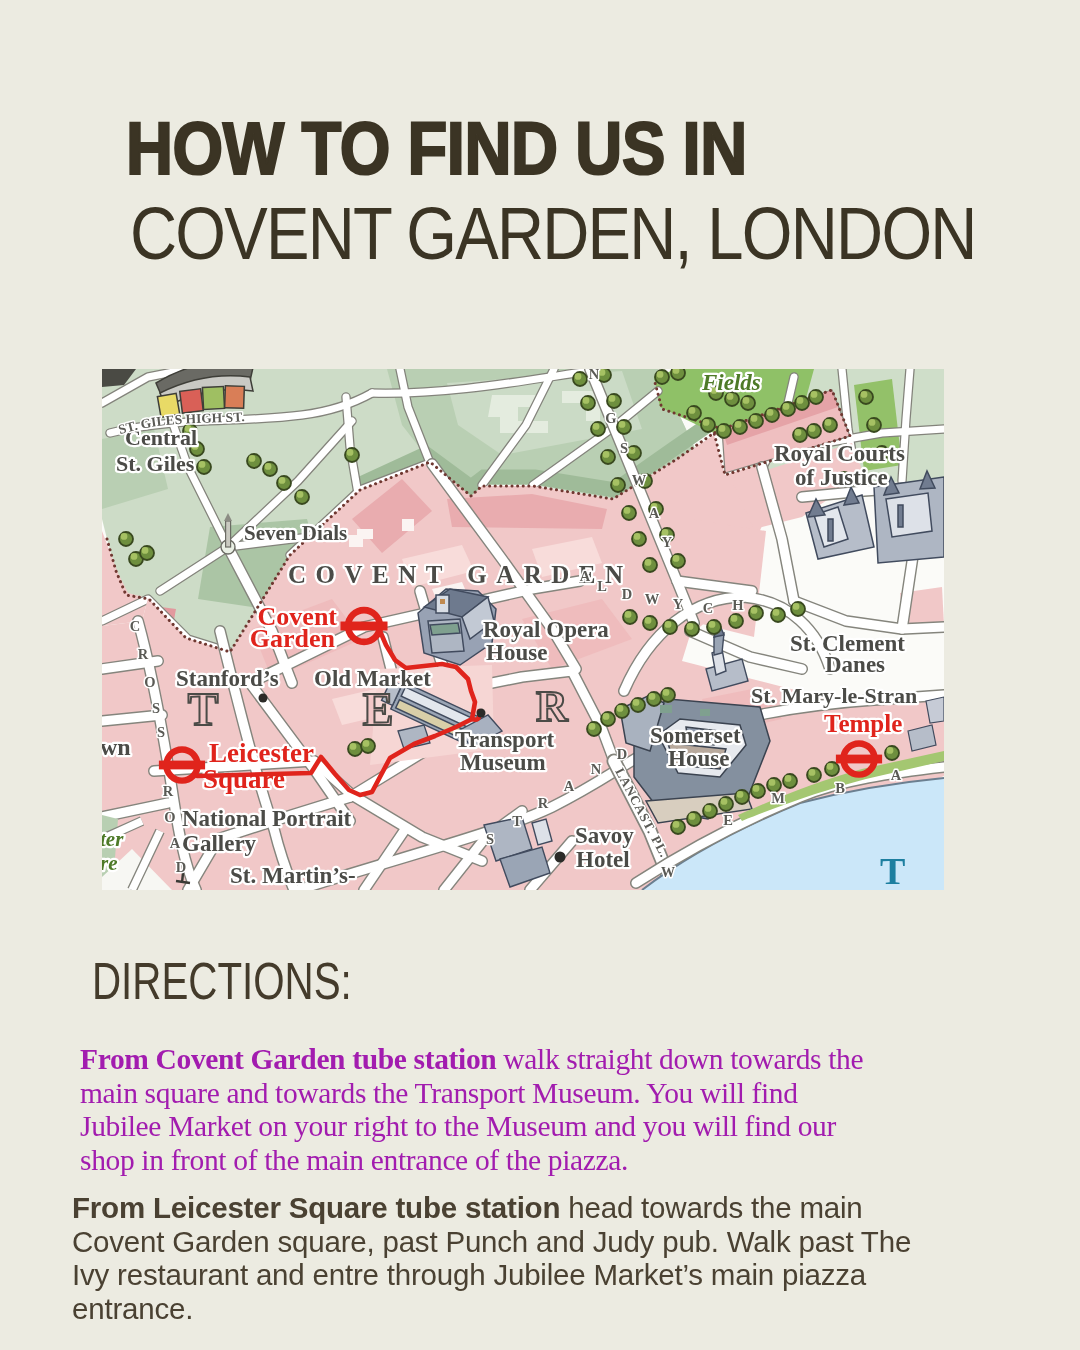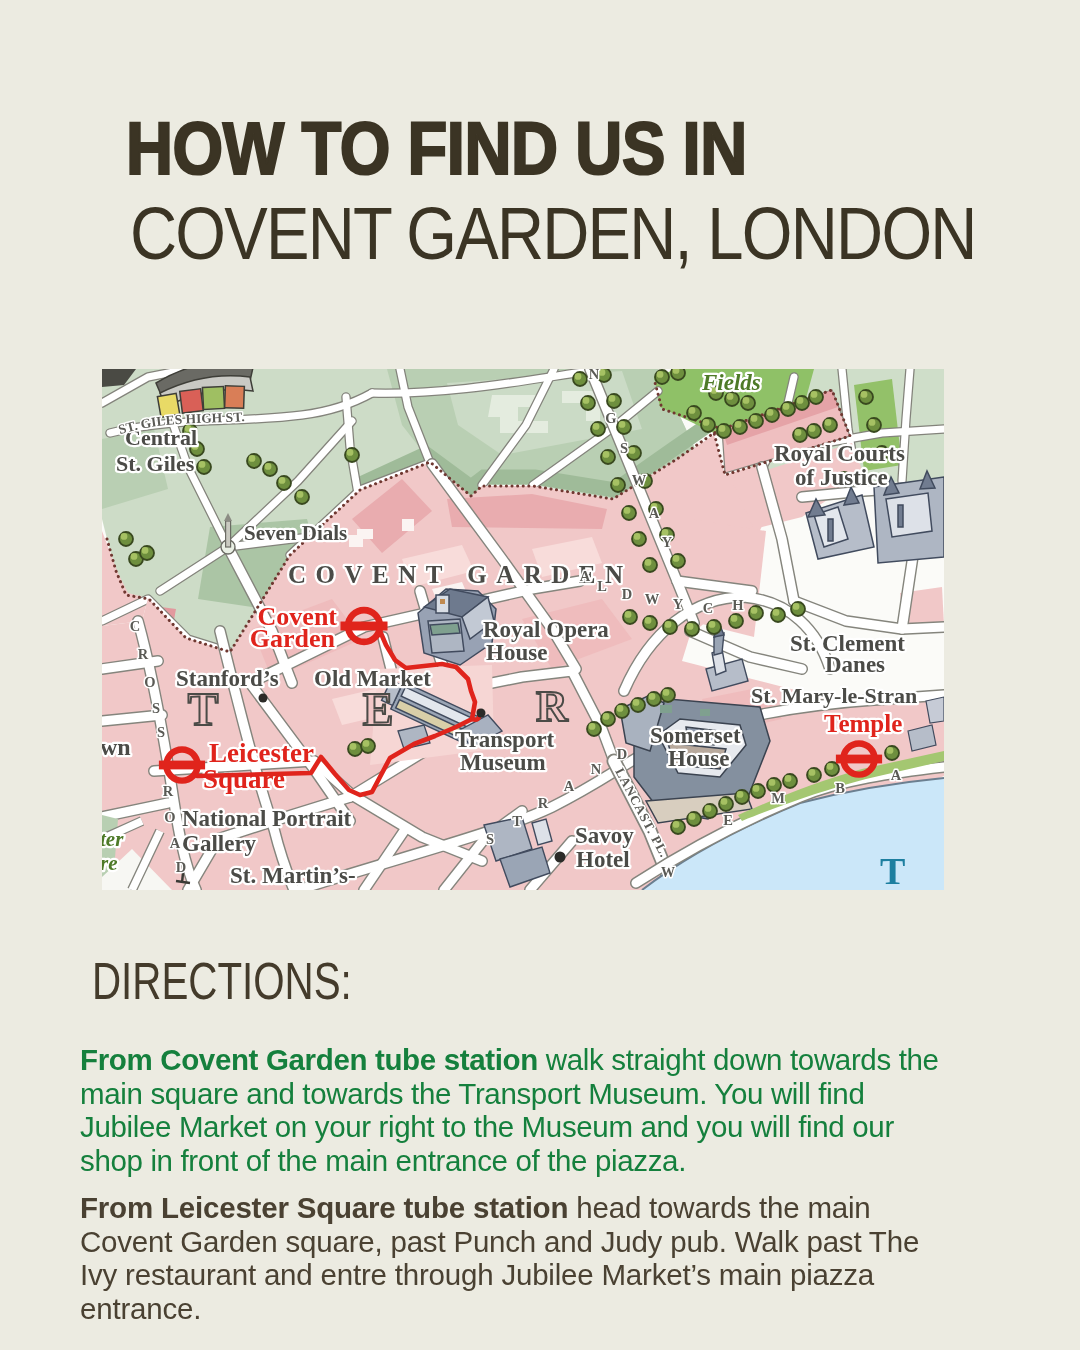--- a/index.html
+++ b/index.html
@@ -10,22 +10,22 @@
       -webkit-text-stroke:2.2px #3B3424;
       transform-origin:left top;}
   .t2{position:absolute;left:130px;top:191px;font-size:74px;font-weight:400;
       color:#3B3424;letter-spacing:-2px;white-space:nowrap;transform:scaleX(0.881);
       transform-origin:left top;}
   .mapwrap{position:absolute;left:102px;top:369px;width:842px;height:521px;}
   .dirs{position:absolute;left:92px;top:951px;font-size:52px;font-weight:400;
       color:#443B2B;letter-spacing:0px;transform:scaleX(0.775);transform-origin:left top;
       white-space:nowrap;}
   .body1{position:absolute;left:80px;top:1043px;font-size:29.5px;line-height:33.5px;
-      color:#15803d;letter-spacing:-0.35px;white-space:nowrap;}
-  .body2{position:absolute;left:80px;top:1191px;font-size:29.5px;line-height:33.5px;
+      color:#a21caf;letter-spacing:-0.35px;white-space:nowrap;font-family:Liberation Serif, serif;}
+  .body2{position:absolute;left:72px;top:1191px;font-size:29.5px;line-height:33.5px;
       color:#4A4132;letter-spacing:-0.2px;white-space:nowrap;}
 </style>
 </head>
 <body>
 
 <div class="t1">HOW TO FIND US IN</div>
 
 <div class="t2">COVENT GARDEN, LONDON</div>
 
 <div class="mapwrap">

